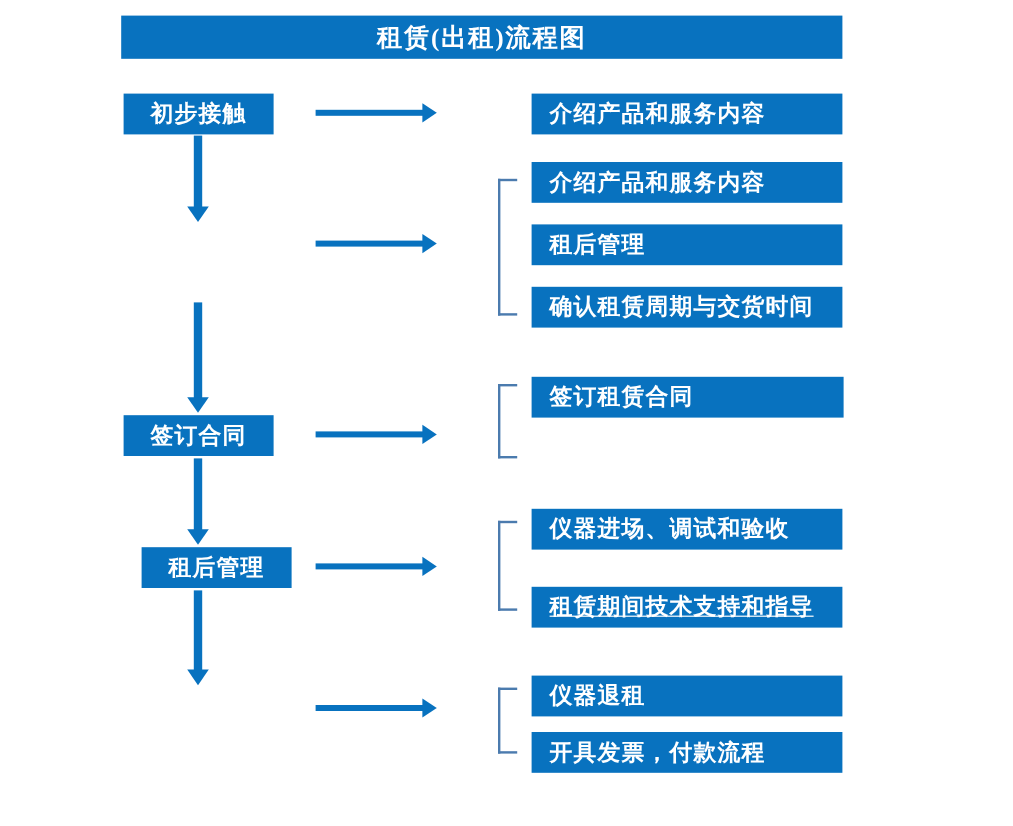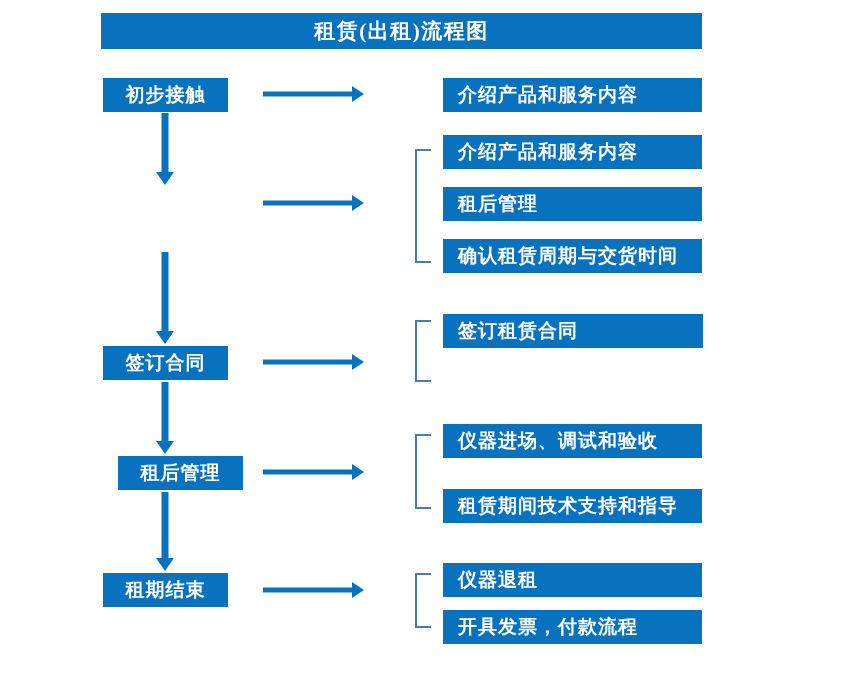--- a/index.html
+++ b/index.html
@@ -105,21 +105,20 @@
 
   <div class="box title-box" style="left:101px; top:13px; width:601px; height:36px;">租赁(出租)流程图</div>
 
   <div class="box stage-box" style="left:103px; top:78px; width:125px; height:34px;">初步接触</div>
 
 
   <div class="box stage-box" style="left:103px; top:346px; width:125px; height:34px;">签订合同</div>
 
   <div class="box stage-box" style="left:118px; top:456px; width:125px; height:34px;">租后管理</div>
 
-  <div class="box stage-box" style="left:103px; top:573px; width:125px; height:34px;">租期结束</div>
 
   <div class="v-arrow" style="left:152px; top:113px; width:26px; height:72px;">
     <div class="shaft" style="height:60px;"></div>
     <div class="head"></div>
   </div>
 
   <div class="v-arrow" style="left:152px; top:252px; width:26px; height:92px;">
     <div class="shaft" style="height:80px;"></div>
     <div class="head"></div>
   </div>
@@ -173,19 +172,19 @@
 
   <div class="box detail-box" style="left:443px; top:187px; width:259px; height:34px;">租后管理</div>
 
   <div class="box detail-box" style="left:443px; top:239px; width:259px; height:34px;">确认租赁周期与交货时间</div>
 
   <div class="box detail-box" style="left:443px; top:314px; width:260px; height:34px;">签订租赁合同</div>
 
 
   <div class="box detail-box" style="left:443px; top:424px; width:259px; height:34px;">仪器进场、调试和验收</div>
 
-  <div class="box detail-box" style="left:443px; top:489px; width:259px; height:34px;">租赁期间技术支持和指导</div>
+  <div class="box detail-box" style="left:443px; top:489px; width:259px; height:34px;text-decoration:underline;">租赁期间技术支持和指导</div>
 
   <div class="box detail-box" style="left:443px; top:563px; width:259px; height:34px;">仪器退租</div>
 
   <div class="box detail-box" style="left:443px; top:610px; width:259px; height:34px;">开具发票，付款流程</div>
 
 </div>
 
 </body></html>

